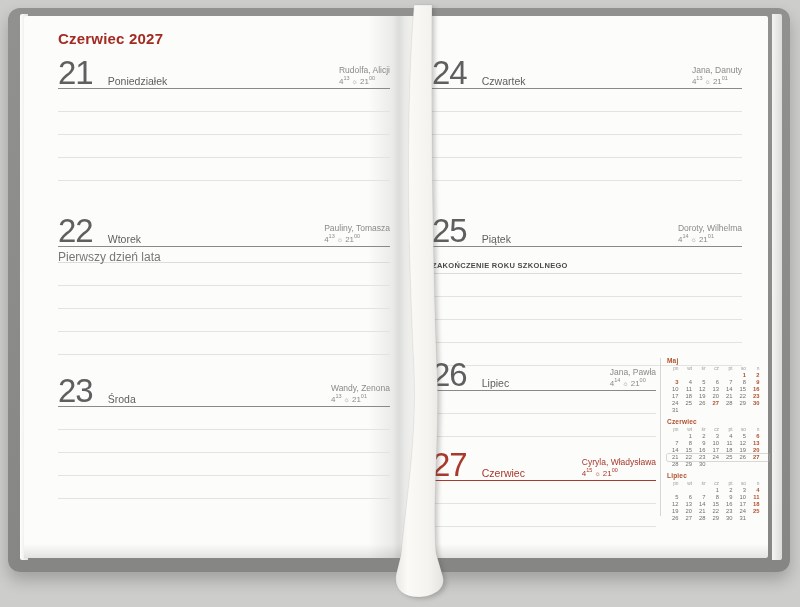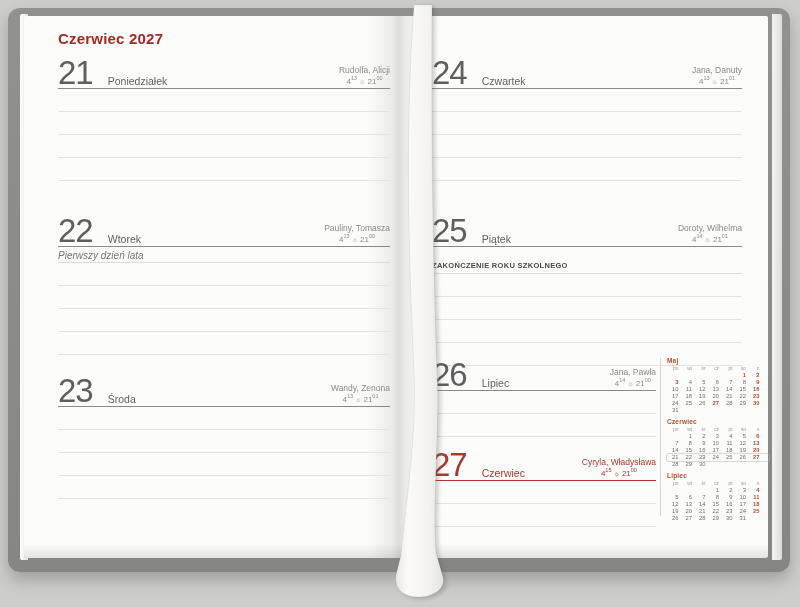--- a/index.html
+++ b/index.html
@@ -15,31 +15,31 @@
   .gutter{position:absolute;left:368px;top:16px;width:62px;height:542px;background:linear-gradient(90deg,rgba(0,0,0,0) 0%,rgba(0,0,0,0.07) 40%,rgba(0,0,0,0.13) 50%,rgba(0,0,0,0.07) 60%,rgba(0,0,0,0) 100%);}
 
   .month-title{position:absolute;left:58px;top:30px;font-size:15px;font-weight:bold;letter-spacing:0.2px;text-align:right;}
   .week-title{position:absolute;left:432px;top:32px;width:310px;text-align:right;font-size:13.5px;letter-spacing:0.2px;}
 
   .day{position:absolute;}
   .day-head{display:flex;align-items:flex-end;justify-content:space-between;height:36px;border-bottom:1px solid #8a8a8a;}
   .day-head-left{display:flex;align-items:flex-end;}
   .day-num{font-size:33px;line-height:30px;color:#5f5f5f;letter-spacing:-1px;font-weight:400;}
   .day-name{font-size:10.5px;color:#5f5f5f;margin-left:7px;margin-bottom:1px;padding-left:8px;}
-  .day-right{text-align:center;line-height:1.25;margin-bottom:1px;}
+  .day-right{text-align:left;line-height:1.25;margin-bottom:1px;}
   .namedays{display:block;font-size:8.5px;color:#8a8a8a;}
   .sun{display:block;font-size:8px;color:#8a8a8a;}
   .sun sup{font-size:5.5px;}
   .sun-ic{font-size:7px;color:#9a9a9a;padding:0 2px;}
   .day.holiday .day-num,.day.holiday .day-name{color:#a8392b;}
   .day.holiday .namedays,.day.holiday .sun,.day.holiday .sun-ic{color:#a8392b;}
   .day.holiday .day-head{border-bottom-color:#a8392b;}
   .note{height:16px;border-bottom:1px solid #dcdcda;padding-top:3px;box-sizing:border-box;}
   .note.caps{font-size:7.5px;font-weight:bold;letter-spacing:0.3px;color:#4a4a4a;margin-top:11px;}
-  .note.italic{font-size:10px;font-style:italic;color:#777;}
+  .note.italic{font-size:12px;color:#777;}
   .rules{background:repeating-linear-gradient(to bottom,rgba(0,0,0,0) 0px,rgba(0,0,0,0) 22px,#e3e3e1 22px,#e3e3e1 23px);}
   .r4{height:92px;} .r2{height:46px;}
 
   .minical-divider{position:absolute;left:660px;top:358px;width:1px;height:158px;background:#d6d6d4;}
   .minical-col{position:absolute;left:667px;top:357px;width:102px;}
   .mc{margin-bottom:4px;}
   .mc-title{font-size:6.5px;font-weight:bold;color:#b0502d;letter-spacing:0.2px;margin-bottom:1px;}
   .mc-row{display:grid;grid-template-columns:repeat(7,13.5px);}
   .mc-row span{text-align:right;padding-right:2px;font-size:5.8px;line-height:7px;color:#6f6f6f;}
   .mc-row.hdr span{font-size:4.8px;color:#9c9c9c;}

